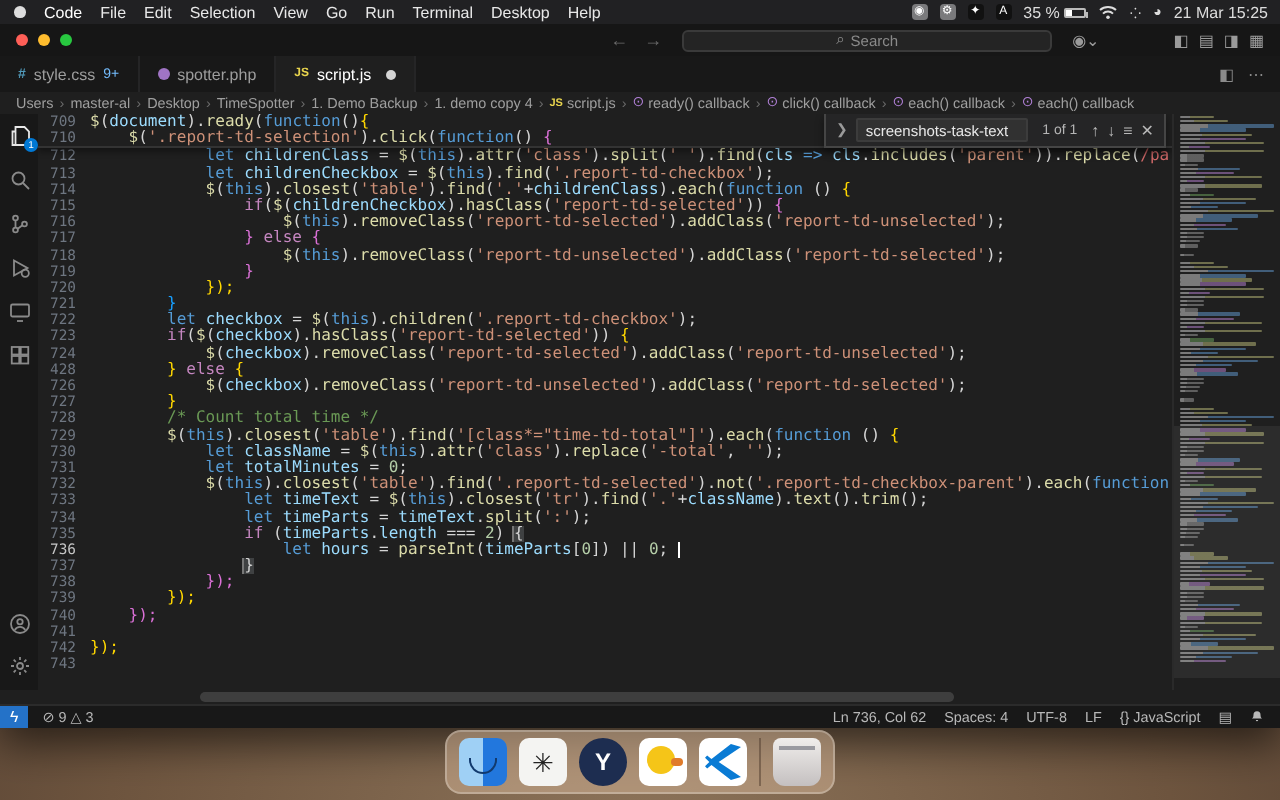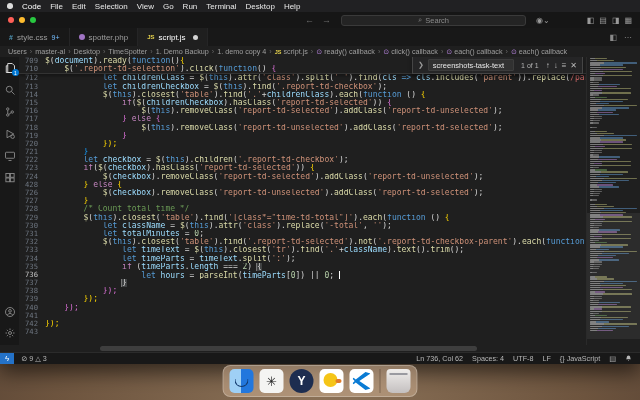--- a/index.html
+++ b/index.html
@@ -108,20 +108,37 @@
   .dock-sep{width:1px;height:24px;background:rgba(80,60,45,.5)}
   .ic-trash{background:linear-gradient(180deg,rgba(250,250,250,.9),rgba(200,200,205,.85));border-radius:4px 4px 6px 6px}
   .ic-trash::before{content:"";position:absolute;left:3px;right:3px;top:4px;height:1.5px;background:#9a9aa0}
 </style>
 </head>
 <body>
 
 <div class="menubar">
   <span class="apple"></span>
   <span id="menu-items"><span class="menu-item first">Code</span><span class="menu-item">File</span><span class="menu-item">Edit</span><span class="menu-item">Selection</span><span class="menu-item">View</span><span class="menu-item">Go</span><span class="menu-item">Run</span><span class="menu-item">Terminal</span><span class="menu-item">Desktop</span><span class="menu-item">Help</span></span>
+  <span class="menubar-right">
+    <span class="tray-ic">◉</span>
+    <span class="tray-ic">⚙</span>
+    <span class="tray-ic dark">✦</span>
+    <span class="tray-ic dark">A</span>
+    <span class="battery">
+      <span>35 %</span>
+      <span class="batt-body"></span>
+    </span>
+    <svg width="10" height="8" viewBox="0 0 10 8">
+        <path d="M1 3a6 6 0 018 0M2.5 4.8a3.6 3.6 0 015 0" stroke="#ddd" fill="none" stroke-width="1"></path>
+        <circle cx="5" cy="6.6" r="0.9" fill="#ddd"></circle>
+      </svg>
+    <span class="glyph">⁘</span>
+    <span class="glyph">◕</span>
+    <span>21 Mar 15:25</span>
+  </span>
 </div>
 
 <div class="vswindow">
 
   <div class="titlebar">
     <span class="tl red"></span>
     <span class="tl yellow"></span>
     <span class="tl green"></span>
     <span class="nav-arrows">
       <span>←</span>

